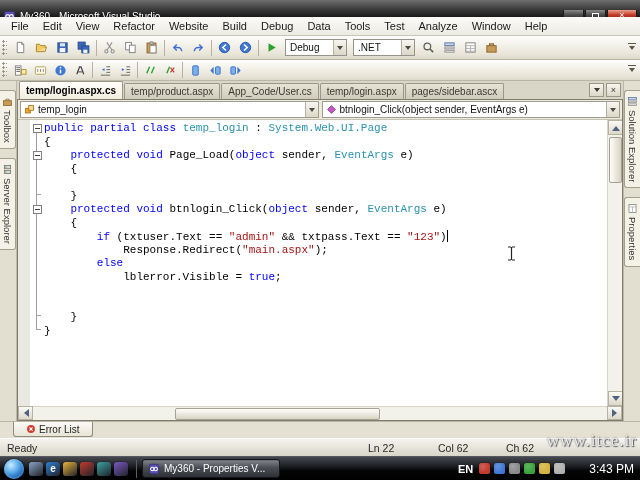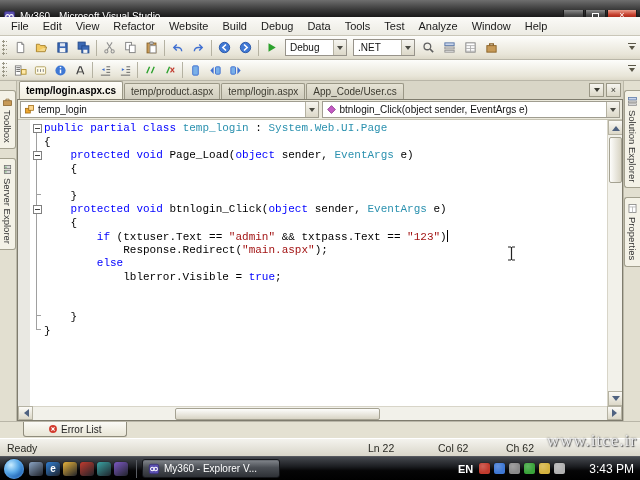--- a/index.html
+++ b/index.html
@@ -92,21 +92,21 @@
   .sb-btn .tri-dn{border:4px solid transparent;border-top:5px solid #4f6280;margin-bottom:-3px}
   .sb-btn .tri-lf{border:4px solid transparent;border-right:5px solid #4f6280;margin-left:-3px}
   .sb-btn .tri-rt{border:4px solid transparent;border-left:5px solid #4f6280;margin-right:-3px}
   .vthumb{position:absolute;left:1px;width:13px;top:17px;height:46px;background:linear-gradient(90deg,#fdfdfb,#d8d4c4);border:1px solid #a5a292;border-radius:2px}
   .hscroll{height:14px;flex:0 0 14px;background:#f2f1ea;border-top:1px solid #d8d5c8;position:relative}
   .hscroll .sb-btn{top:-1px;height:14px}
   .hthumb{position:absolute;top:1px;height:12px;left:26%;width:34%;background:linear-gradient(#fdfdfb,#d8d4c4);border:1px solid #a5a292;border-radius:2px}
 
   
   .errorstrip{position:absolute;left:0;top:421px;width:640px;height:17px;background:#e4e1d2;border-top:1px solid #b9b6a8;display:flex;align-items:flex-start}
-  .bottom-tab{margin-left:23px;height:15px;display:flex;align-items:center;gap:3px;padding:0 24px;background:linear-gradient(#fbfaf6,#e8e5d6);
+  .bottom-tab{margin-left:13px;height:15px;display:flex;align-items:center;gap:3px;padding:0 12px;background:linear-gradient(#fbfaf6,#e8e5d6);
     border:1px solid #8f8c7c;border-top:none;border-radius:0 0 3px 3px;font-size:10px;color:#222}
   .bottom-tab .icon svg{width:10px;height:10px}
 
   .statusbar{position:absolute;left:0;top:438px;width:640px;height:18px;background:linear-gradient(#f4f3ee,#d9d6c9);
     border-top:1px solid #fff;font-size:10.5px;color:#2a2a24}
   .sb-ready{position:absolute;left:7px;top:3px}
   .sb-panel{position:absolute;top:3px;white-space:nowrap}
   .sb-ln{left:368px}.sb-col{left:438px}.sb-ch{left:506px}
 
   .watermark{position:absolute;right:3px;top:431px;z-index:50;font-family:"Liberation Serif",serif;font-size:17px;letter-spacing:1px;
@@ -452,22 +452,23 @@
             </svg>
           </span>
           <span>Server Explorer</span>
         </div>
       </div>
 
     <div class="docwell">
       <div class="tabstrip" id="tabstrip">
           <div class="tab active">temp/login.aspx.cs</div>
           <div class="tab">temp/product.aspx</div>
+          <div class="tab">App_Code/User.cs</div>
           <div class="tab">temp/login.aspx</div>
-          <div class="tab">App_Code/User.cs</div>
+          <div class="tab">pages/sidebar.ascx</div>
         </div>
       <div class="well-controls">
         <button class="well-btn drop"></button>
         <button class="well-btn">×</button>
       </div>
 
       <div class="editor">
         <div class="combo-row">
           <div class="ed-combo">
             <span class="icon" id="class-icon-slot">
@@ -572,21 +573,21 @@
       </span>
     <span class="tb-vsep"></span>
     <button class="task-button">
       <span class="icon" id="task-vs-icon-slot">
           <svg width="13" height="13" viewBox="0 0 14 14">
             <rect x="1.5" y="1.5" width="11" height="11" rx="2" fill="#5a4fb0" stroke="#3a3278"></rect>
             <circle cx="5" cy="7" r="2" fill="none" stroke="#fff" stroke-width="1.2"></circle>
             <circle cx="9" cy="7" r="2" fill="none" stroke="#fff" stroke-width="1.2"></circle>
           </svg>
         </span>
-      <span class="label">My360 - Explorer V...</span>
+      <span class="label">My360 - Properties V...</span>
     </button>
     <div class="tray">
       <span class="lang">EN</span>
       <span id="tray-icons" style="display:flex;align-items:center;gap:4px">
           <span class="tray-dot" style="background: radial-gradient(circle at 35% 30%, rgba(255, 255, 255, 0.2), rgb(194, 59, 46) 60%) rgb(194, 59, 46);"></span>
           <span class="tray-dot" style="background: radial-gradient(circle at 35% 30%, rgba(255, 255, 255, 0.2), rgb(63, 120, 212) 60%) rgb(63, 120, 212);"></span>
           <span class="tray-dot" style="background: radial-gradient(circle at 35% 30%, rgba(255, 255, 255, 0.2), rgb(138, 138, 138) 60%) rgb(138, 138, 138);"></span>
           <span class="tray-dot" style="background: radial-gradient(circle at 35% 30%, rgba(255, 255, 255, 0.2), rgb(58, 163, 58) 60%) rgb(58, 163, 58);"></span>
           <span class="tray-dot" style="background: radial-gradient(circle at 35% 30%, rgba(255, 255, 255, 0.2), rgb(212, 178, 63) 60%) rgb(212, 178, 63);"></span>
           <span class="tray-dot" style="background: radial-gradient(circle at 35% 30%, rgba(255, 255, 255, 0.2), rgb(176, 176, 176) 60%) rgb(176, 176, 176);"></span>

